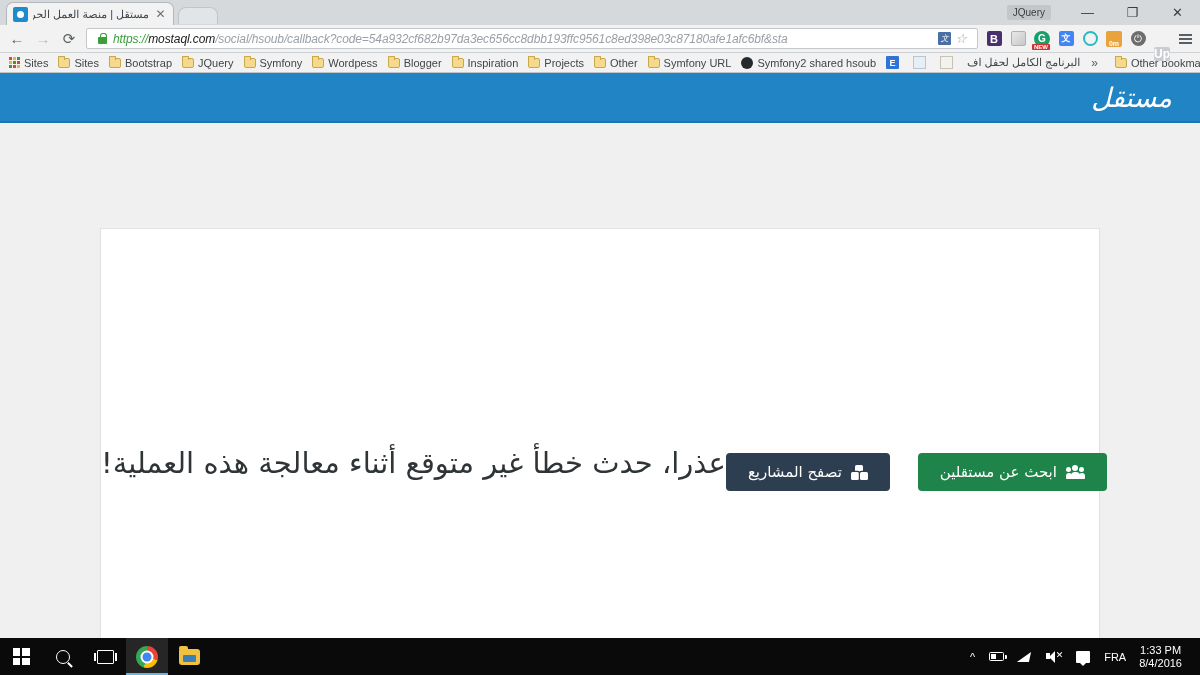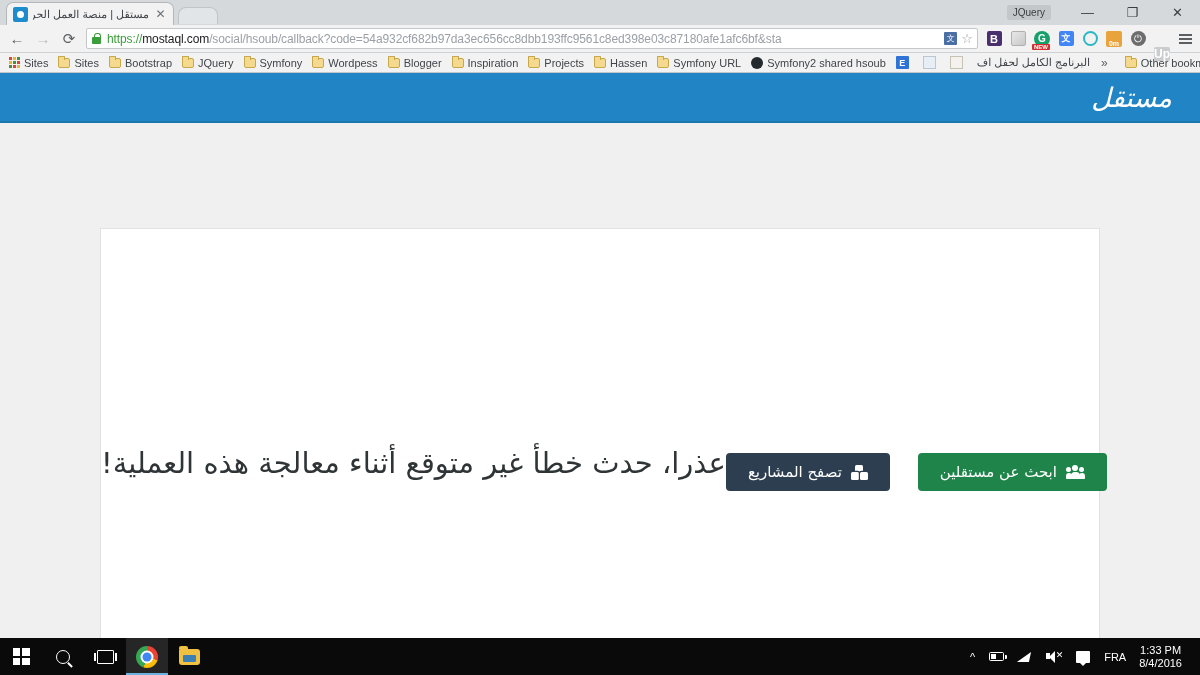--- a/index.html
+++ b/index.html
@@ -74,22 +74,22 @@
   }
   .navbtn {
     width: 26px; height: 26px; display: flex;
     align-items: center; justify-content: center;
     font-size: 15px; color: #5a5f63;
   }
   .navbtn.dim { color: #b8bcbf; }
   .omnibox {
     flex: 1; height: 21px; margin: 0 4px;
     background: #fff; border: 1px solid #c5c8cb; border-radius: 2px;
-    display: flex; align-items: center; padding: 0 4px;
-    overflow: hidden; position: relative;
+    display: flex; align-items: center; padding: 0 10px;
+    overflow: hidden; position: relative; font-style: italic;
   }
   .lock {
     width: 11px; height: 11px; flex: 0 0 11px; margin-right: 5px;
     position: relative;
   }
   .lock::before {
     content: ""; position: absolute; left: 1px; top: 4px;
     width: 9px; height: 7px; background: #3a9e3a; border-radius: 1px;
   }
   .lock::after {
@@ -474,21 +474,21 @@
     <span class="bm">
         <span class="bm-folder"></span>
         <span>Inspiration</span>
       </span>
     <span class="bm">
         <span class="bm-folder"></span>
         <span>Projects</span>
       </span>
     <span class="bm">
         <span class="bm-folder"></span>
-        <span>Hassen</span>
+        <span>Other</span>
       </span>
     <span class="bm">
         <span class="bm-folder"></span>
         <span>Symfony URL</span>
       </span>
     <span class="bm">
         <span class="gh-icon"></span>
         <span>Symfony2 shared hsoub</span>
       </span>
     <span class="bm">

